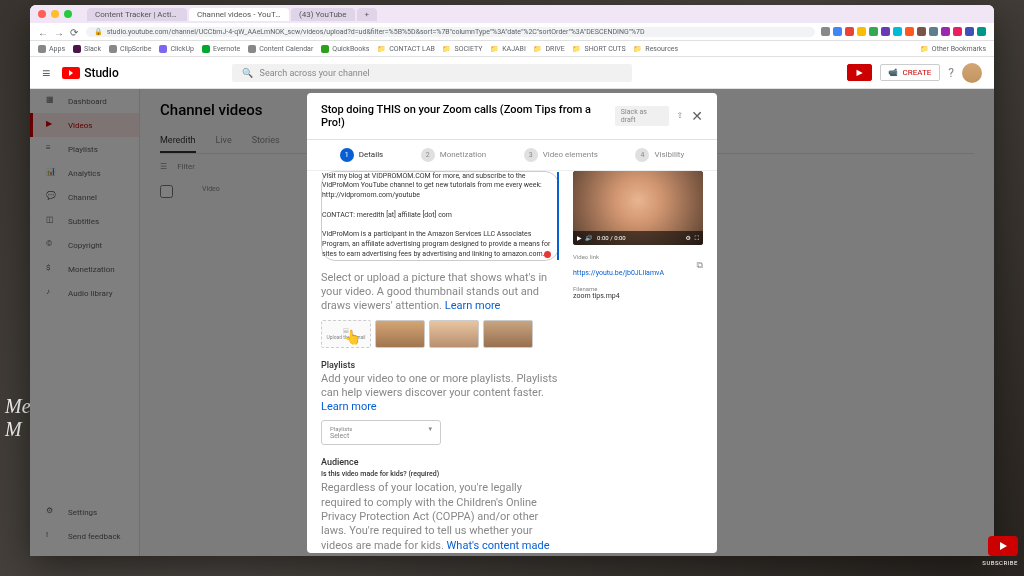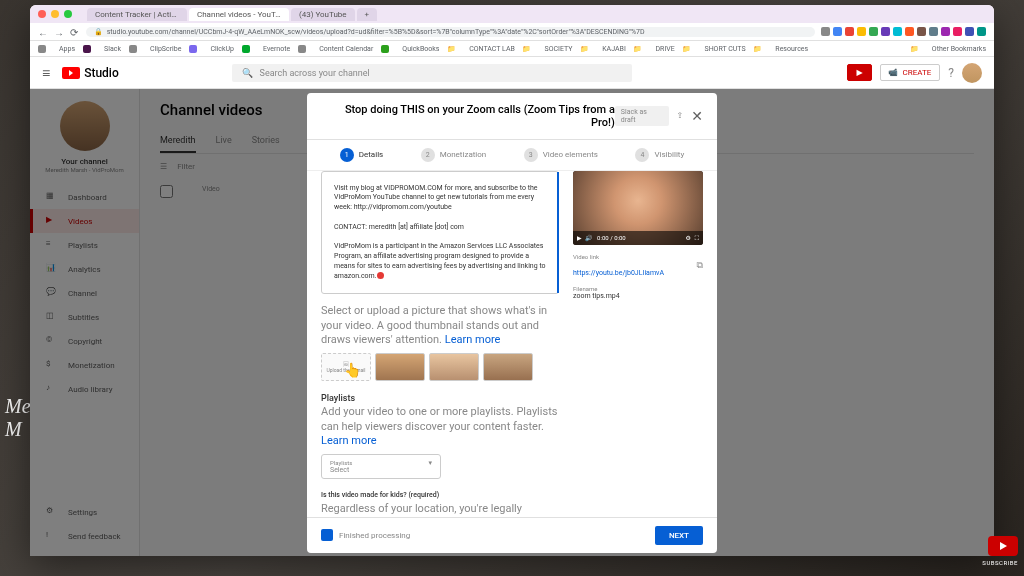--- a/index.html
+++ b/index.html
@@ -17,21 +17,21 @@
 .tab { background: #fff; padding: 2px 8px; border-radius: 4px 4px 0 0; max-width: 100px; overflow: hidden; white-space: nowrap; text-overflow: ellipsis; text-align: right; }
 .tab.inactive { background: #e0d5e8; }
 
 .navbar { height: 18px; background: #fff; border-bottom: 1px solid #e0e0e0; display: flex; align-items: center; padding: 0 8px; gap: 6px; }
 .nav-icon { width: 10px; height: 10px; color: #5f6368; font-size: 10px; }
 .url-bar { flex: 1; background: #f1f3f4; border-radius: 10px; padding: 1px 8px; font-size: 7px; color: #5f6368; display: flex; align-items: center; gap: 4px; }
 .ext-icons { display: flex; gap: 3px; }
 .ext-icon { width: 9px; height: 9px; border-radius: 2px; }
 
 .bookmarks { height: 16px; background: #fff; border-bottom: 1px solid #e0e0e0; display: flex; align-items: center; padding: 0 8px; gap: 8px; font-size: 7px; color: #5f6368; }
-.bm { display: flex; align-items: flex-start; gap: 13px; white-space: nowrap; }
+.bm { display: flex; align-items: flex-start; gap: 3px; white-space: nowrap; }
 .bm-icon { width: 8px; height: 8px; border-radius: 2px; background: #888; }
 
 .studio-header { height: 32px; background: #fff; border-bottom: 1px solid #e0e0e0; display: flex; align-items: center; padding: 0 12px; gap: 12px; }
 .hamburger { font-size: 14px; color: #606060; }
 .studio-logo { display: flex; align-items: center; gap: 4px; font-size: 12px; font-weight: 500; }
 .yt-icon { width: 18px; height: 12px; background: #ff0000; border-radius: 2px; position: relative; }
 .yt-icon::after { content: ''; position: absolute; left: 7px; top: 3px; border-left: 4px solid #fff; border-top: 3px solid transparent; border-bottom: 3px solid transparent; }
 .search-box { flex: 1; max-width: 400px; margin: 0 auto; background: #f1f1f1; border-radius: 2px; padding: 4px 10px; font-size: 9px; color: #888; display: flex; align-items: center; gap: 6px; }
 .header-right { display: flex; align-items: center; gap: 8px; margin-left: auto; }
 .create-btn { background: #fff; border: 1px solid #ccc; padding: 3px 8px; font-size: 8px; color: #cc0000; display: flex; align-items: center; gap: 4px; border-radius: 2px; }
@@ -54,36 +54,36 @@
 .content-tabs { display: flex; gap: 20px; border-bottom: 1px solid #e0e0e0; font-size: 9px; }
 .ctab { padding: 6px 0; color: #888; }
 .ctab.active { color: #333; border-bottom: 2px solid #333; }
 .filter-row { display: flex; align-items: center; gap: 10px; padding: 8px 0; font-size: 8px; color: #888; }
 .table-header { display: flex; gap: 30px; font-size: 7px; color: #888; padding: 6px 0; }
 
 
 .modal-overlay { position: absolute; inset: 0; background: rgba(0,0,0,0.5); display: flex; align-items: center; justify-content: center; }
 .modal { width: 410px; height: 460px; background: #fff; border-radius: 4px; display: flex; flex-direction: column; overflow: hidden; }
 .modal-header { padding: 10px 14px; border-bottom: 1px solid #e0e0e0; display: flex; align-items: center; justify-content: space-between; }
-.modal-title { font-size: 11px; font-weight: 500; text-align: right; }
+.modal-title { font-size: 11px; font-weight: 500; }
 .modal-actions { display: flex; align-items: center; gap: 8px; font-size: 8px; color: #888; }
 .saved-draft { background: #f0f0f0; padding: 2px 6px; border-radius: 2px; font-size: 7px; }
 .close-x { font-size: 14px; color: #606060; cursor: pointer; }
 
 .stepper { display: flex; justify-content: space-around; padding: 8px 14px; border-bottom: 1px solid #eee; font-size: 8px; }
 .step { display: flex; align-items: center; gap: 5px; color: #888; }
 .step-num { width: 14px; height: 14px; border-radius: 50%; background: #e0e0e0; color: #888; display: flex; align-items: center; justify-content: center; font-size: 7px; }
 .step.active .step-num { background: #065fd4; color: #fff; }
 .step.active { color: #333; }
 
 .modal-body { flex: 1; display: flex; overflow-y: auto; padding: 0 14px 8px; gap: 14px; }
 .left-col { flex: 1; font-size: 8px; color: #606060; }
 .right-col { width: 130px; }
 
-.desc-box { border: 1px solid #ccc; border-radius: 3px; padding: 12px; font-size: 7px; line-height: 1.4; color: #333; position: relative; margin-bottom: 10px; }
+.desc-box { border: 1px solid #ccc; border-radius: 14px; padding: 0; font-size: 7px; line-height: 1.4; color: #333; position: relative; margin-bottom: 10px; }
 .desc-box::after { content: ''; position: absolute; right: -1px; top: 0; bottom: 0; width: 2px; background: #065fd4; }
 .emoji-dot { display: inline-block; width: 7px; height: 7px; background: #e53935; border-radius: 50%; vertical-align: middle; }
 
 .section-title { font-size: 9px; font-weight: 500; color: #333; margin-bottom: 2px; display: flex; align-items: center; gap: 6px; }
 .create-thumb-btn { background: #fce8e6; color: #cc0000; font-size: 6px; padding: 2px 5px; border-radius: 2px; }
 .section-desc { font-size: 11px; color: #888; line-height: 1.3; margin-bottom: 6px; }
 .learn-more { color: #065fd4; }
 
 .thumbs { display: flex; gap: 4px; margin-bottom: 12px; }
 .thumb { width: 50px; height: 28px; border: 1px solid #ccc; border-radius: 2px; background: linear-gradient(#d4a574, #a07550); position: relative; }
@@ -214,25 +214,20 @@
           <span>▶</span>
         </div>
       <div class="create-btn">📹 <span>CREATE</span></div>
       <span style="color:#888;font-size:12px">?</span>
       <div class="avatar"></div>
     </div>
   </div>
 
   <div class="studio-body">
     <div class="sidebar">
-      <div class="channel-info">
-        <div class="channel-avatar"></div>
-        <div class="channel-label">Your channel</div>
-        <div class="channel-name">Meredith Marsh - VidProMom</div>
-      </div>
       <div class="nav-items">
         <div class="nav-item">
             <span class="nav-item-icon">▦</span>
             <span>Dashboard</span>
           </div>
         <div class="nav-item active">
             <span class="nav-item-icon">▶</span>
             <span>Videos</span>
           </div>
         <div class="nav-item">
@@ -343,20 +338,21 @@
               <div class="thumb" style="background:linear-gradient(#c8a580,#987050)"></div>
             </div>
 
             <div class="section-title">Playlists</div>
             <div class="section-desc"><span>Add your video to one or more playlists. Playlists can help viewers discover your content faster.</span> <span class="learn-more">Learn more</span></div>
             <div class="select-box">
               <div><span class="select-label">Playlists</span><span>Select</span></div>
               <span>▾</span>
             </div>
 
+            <div class="section-title">Audience</div>
             <div style="font-size:7px;font-weight:500;color:#333;margin:3px 0">Is this video made for kids? (required)</div>
             <div class="section-desc"><span>Regardless of your location, you're legally required to comply with the Children's Online Privacy Protection Act (COPPA) and/or other laws. You're required to tell us whether your videos are made for kids.</span> <span class="learn-more">What's content made for kids?</span></div>
 
           </div>
 
           <div class="right-col">
             <div class="video-preview">
               <div class="video-face"></div>
               <div class="video-controls">
                 <span>▶</span>
@@ -368,26 +364,19 @@
             </div>
             <div class="video-meta">
               <div class="meta-label">Video link</div>
               <div><span class="meta-value">https://youtu.be/jb0JLIiamvA</span><span class="copy-icon">⧉</span></div>
               <div class="meta-label">Filename</div>
               <div class="meta-value plain">zoom tips.mp4</div>
             </div>
           </div>
         </div>
 
-        <div class="modal-footer">
-          <div class="processing">
-            <div class="proc-icon"></div>
-            <span>Finished processing</span>
-          </div>
-          <button class="next-btn">NEXT</button>
-        </div>
       </div>
     </div>
   </div>
 </div>
 
 <div class="yt-play-corner"></div>
 <div class="subscribe-txt">SUBSCRIBE</div>
 
 </body></html>

